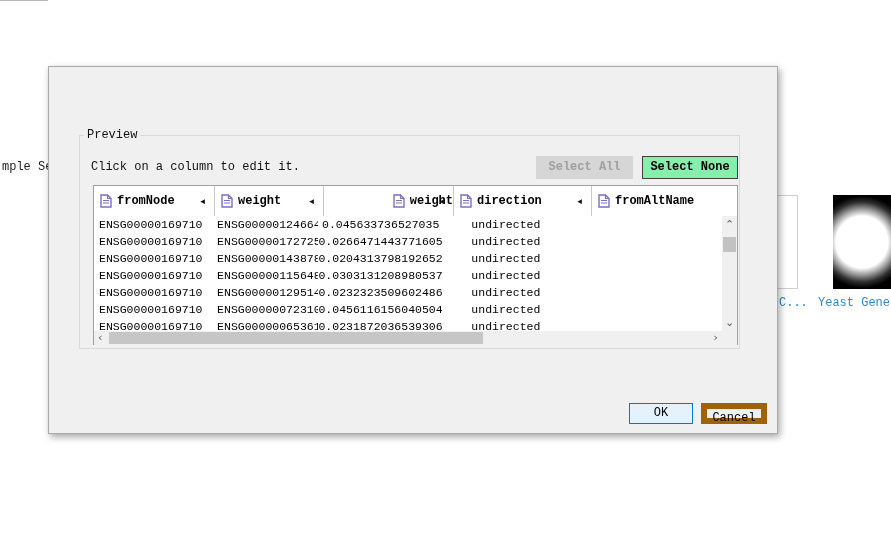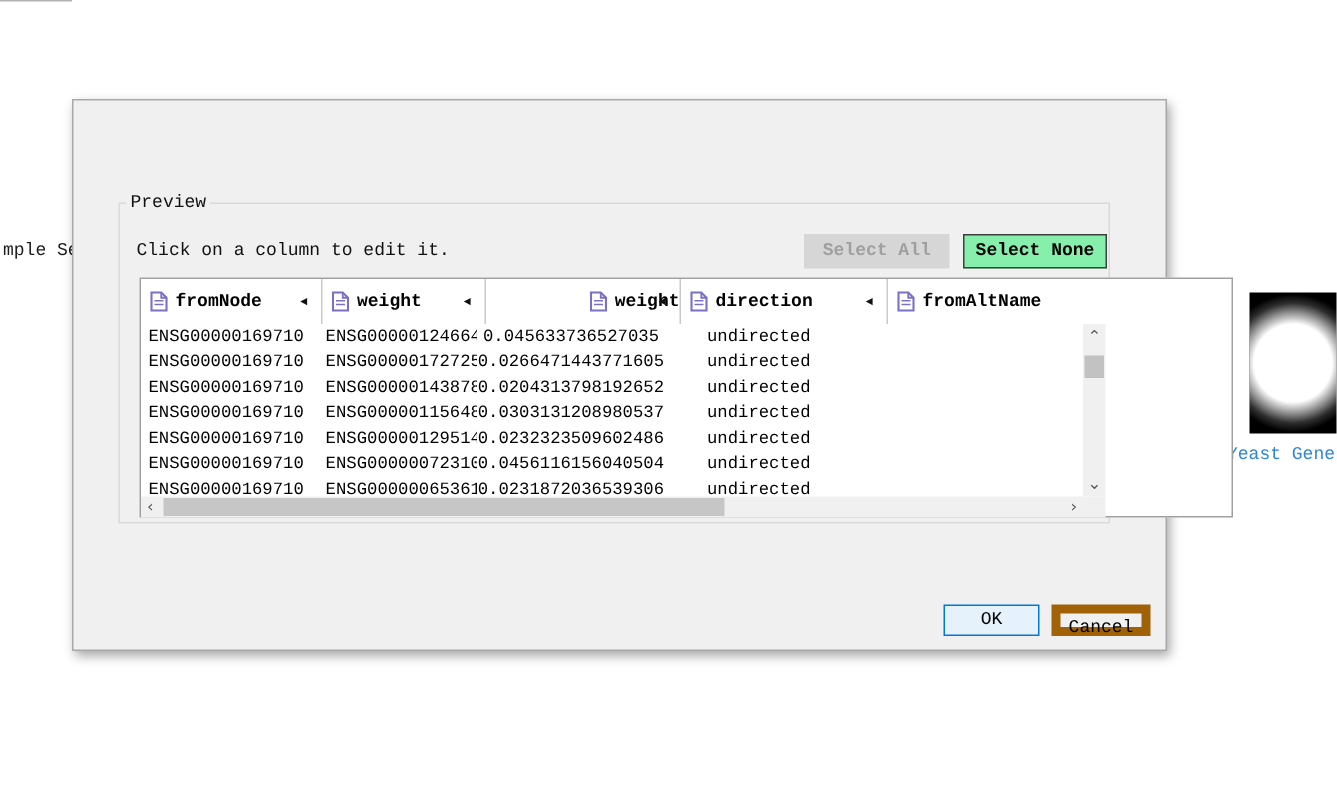--- a/index.html
+++ b/index.html
@@ -29,21 +29,21 @@
   #preview-label { left:35px; top:61px; background:#f0f0f0; padding:0 3px; font-size:12px; color:#111; }
   #hint-text { left:42px; top:93px; font-size:12px; color:#111; }
 
   .btn { font-size:12px; text-align:center; }
   #select-all  { left:487px; top:89px; width:97px; height:23px; line-height:23px;
                  background:#d6d6d6; color:#9f9f9f; font-weight:bold; }
   #select-none { left:593px; top:89px; width:96px; height:23px; line-height:21px;
                  background:#86efac; border:1px solid #3f3f3f; color:#000; font-weight:bold; }
 
   
-  #table { left:44px; top:118px; width:729px; height:160px; background:#ffffff; border:1px solid #a0a0a0;text-decoration:underline; }
+  #table { left:44px; top:118px; width:645px; height:160px; background:#ffffff; border:1px solid #a0a0a0;text-decoration:underline; }
   #thead { left:0; top:0; width:643px; height:30px; background:#fff; display:flex; }
   .hcell { position:relative; height:30px; border-right:1px solid #c9c9c9; display:flex; align-items:center; }
   .hcell:last-child { border-right:none; }
   .hcell .doc { margin-left:6px; flex:0 0 auto; }
   .hcell .hlabel { margin-left:5px; font-size:12px; font-weight:bold; color:#000; white-space:nowrap; }
   .hcell .tri { position:absolute; right:9px; top:11px; font-size:8px; color:#111; }
   #tbody { left:0; top:30px; width:628px; height:115px; overflow:hidden; background:#fff; }
   .trow { display:flex; height:17px; }
   .tcell { font-size:11.5px; color:#000; white-space:nowrap; overflow:hidden; padding:2px 0 0 5px; }
   .tcell.weight { text-align:right; padding-right:6px; padding-left:0; }

